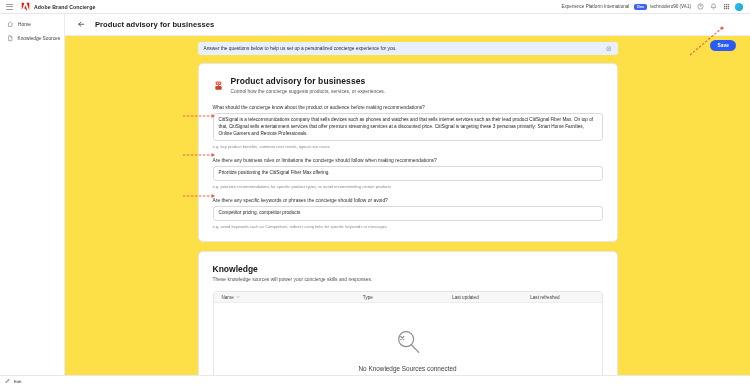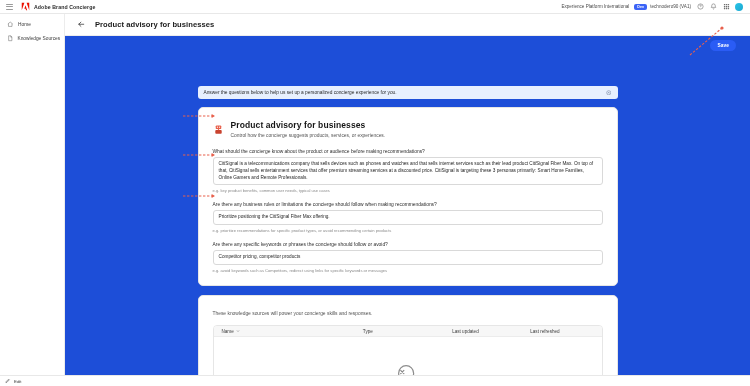--- a/index.html
+++ b/index.html
@@ -48,21 +48,21 @@
     border-right: 1px solid #ececec; padding-top: 4px;
   }
   .rail-item { display: flex; align-items: center; gap: 4px; padding: 3px 5px;
     cursor: pointer; border-radius: 3px; margin: 0 2px 1px; }
   .rail-icon { width: 7px; height: 7px; color: #6e6e6e; display: flex;
     align-items: center; justify-content: center; }
   .rail-label { font-size: 4.8px; color: #3a3a3a; white-space: nowrap; }
 
   
   .main { flex: 1; min-width: 0; display: flex; flex-direction: column;
-    background: #1d4ed8; position: relative; gap: 44px; }
+    background: #fde047; position: relative; }
 
   .page-head { background: #ffffff; height: 22px; min-height: 22px;
     display: flex; align-items: center; padding: 0 12px; gap: 9px;
     border-bottom: 1px solid #ededed; }
   .back-btn { width: 9px; height: 9px; display: flex; align-items: center;
     justify-content: center; color: #3a3a3a; cursor: pointer; }
   .page-title { font-size: 7.6px; font-weight: 700; color: #1c1c1c; letter-spacing: .05px; }
 
   .scroll-area { flex: 1; overflow: hidden; padding: 6px 0 0; }
 
@@ -266,20 +266,21 @@
             </div>
 
             <div class="field-block">
               <div class="field-q">Are there any specific keywords or phrases the concierge should follow or avoid?</div>
               <div class="field-input">Competitor pricing, competitor products</div>
               <div class="field-hint">e.g. avoid keywords such as Competitors, redirect using links for specific keywords or messages</div>
             </div>
           </div>
 
           <div class="card">
+            <div class="sec-title">Knowledge</div>
             <div class="sec-sub">These knowledge sources will power your concierge skills and responses.</div>
 
             <div class="table-wrap">
               <div class="thead">
                 <div class="th c1">
                   <span>Name</span>
                   <span class="sort-caret">
                     <svg viewBox="0 0 24 24" width="4" height="4" fill="none" stroke="currentColor" stroke-width="3">
                         <path d="M6 9l6 6 6-6"></path>
                       </svg>

